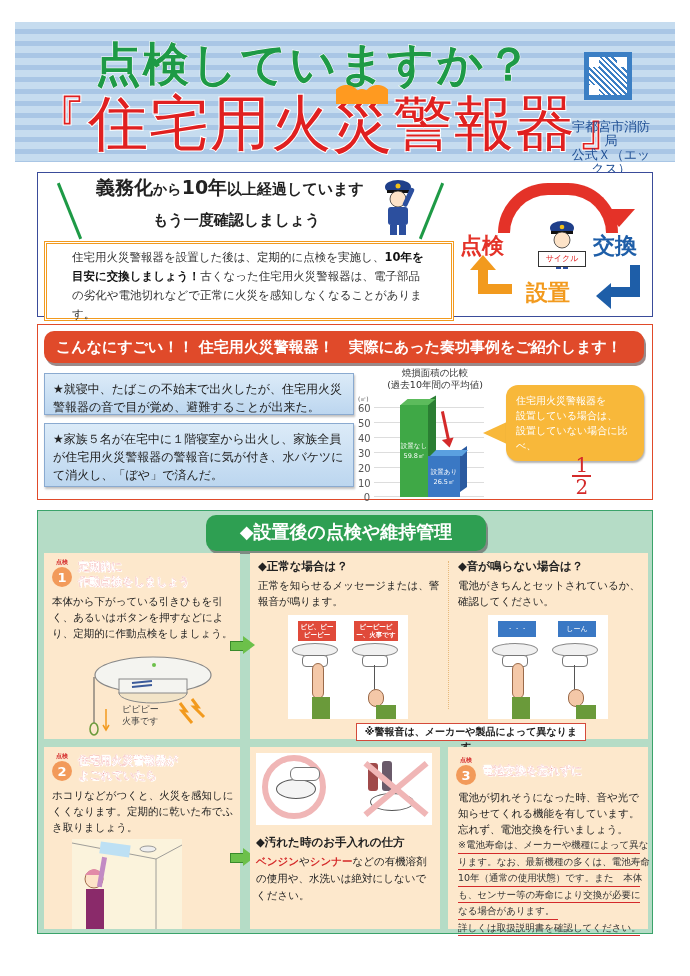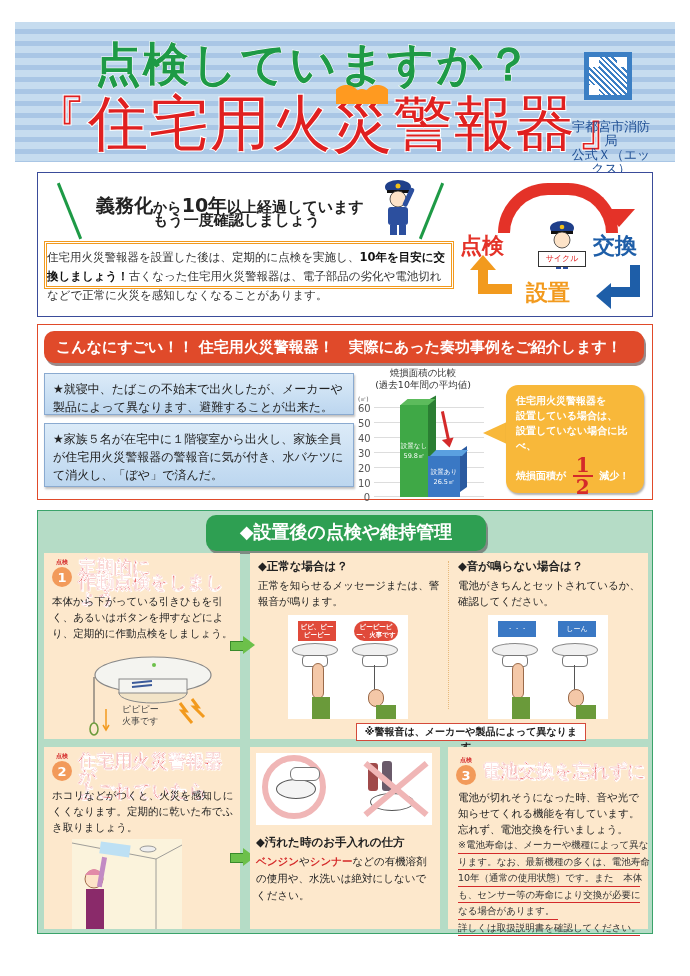--- a/index.html
+++ b/index.html
@@ -37,25 +37,25 @@
       linear-gradient(#fff,#fff) 0 100%/10px 10px no-repeat,
       repeating-linear-gradient(45deg, #fff 0 2px, #3b7fc4 2px 4px);
   }
   .qr-label { position: absolute; left: 566px; top: 120px; width: 90px; text-align: center; font-size: 13px; color: #1f4f94; line-height: 14px; }
 
   
   .sec1 { position: absolute; left: 37px; top: 172px; width: 616px; height: 145px; border: 1.5px solid #3a4c9a; background: #fff; }
   .slash { position: absolute; width: 3px; height: 60px; background: #1e9a46; }
   .slash.l { left: 30px; top: 8px; transform: rotate(-22deg); }
   .slash.r { left: 392px; top: 8px; transform: rotate(22deg); }
-  .s1-h1 { position: absolute; left: 58px; top: 20px; font-size: 17px; font-weight: bold; color: #222; }
+  .s1-h1 { position: absolute; left: 58px; top: 2px; font-size: 17px; font-weight: bold; color: #222; }
   .s1-h1 .big { font-size: 19px; }
   .s1-h2 { position: absolute; left: 115px; top: 38px; font-size: 15px; font-weight: bold; color: #222; }
   .officer { position: absolute; left: 340px; top: 4px; width: 40px; height: 60px; }
-  .s1-box { position: absolute; left: 6px; top: 68px; width: 410px; height: 48px; border: 3px double #f29a1e; padding: 4px 0; font-size: 11.5px; line-height: 19px; color: #333; background: #fff; }
+  .s1-box { position: absolute; left: 6px; top: 68px; width: 410px; height: 80px; border: 3px double #f29a1e; padding: 4px 25px; font-size: 11.5px; line-height: 19px; color: #333; background: #fff; }
   .s1-box b { color: #111; }
 
   .cycle { position: absolute; left: 420px; top: 0; width: 196px; height: 143px; }
   .arc-top { position: absolute; left: 40px; top: 10px; width: 120px; height: 50px; border: 12px solid #e43228; border-bottom: none; border-radius: 70px 70px 0 0; }
   .arc-top-head { position: absolute; left: 145px; top: 36px; width: 0; height: 0; border-left: 16px solid transparent; border-right: 16px solid transparent; border-top: 18px solid #e43228; }
   .cyc-lbl { position: absolute; font-size: 22px; font-weight: bold; }
   .cyc-check { left: 2px; top: 58px; color: #e43228; }
   .cyc-replace { left: 135px; top: 58px; color: #1e5ea8; }
   .cyc-install { left: 68px; top: 105px; color: #f29a1e; }
   .arr-orange { position: absolute; left: 20px; top: 95px; width: 34px; height: 26px; border-left: 10px solid #f29a1e; border-bottom: 10px solid #f29a1e; }
@@ -66,49 +66,49 @@
   .sign { position: absolute; left: 80px; top: 78px; width: 48px; height: 16px; background: #fff; border: 1.5px solid #333; font-size: 8px; color: #e02020; text-align: center; line-height: 13px; }
 
   
   .sec2 { position: absolute; left: 37px; top: 324px; width: 616px; height: 176px; border: 1.5px solid #e04a2a; background: #fff; }
   .sec2-header { position: absolute; left: 6px; top: 6px; width: 600px; height: 32px; background: #e04a2a; border-radius: 10px; box-shadow: 2px 3px 0 #9a8a8a; color: #fff; font-weight: bold; font-size: 15px; line-height: 32px; padding-left: 12px; white-space: pre; }
   .case { position: absolute; left: 6px; width: 310px; background: linear-gradient(180deg, #dcebf8, #bcd6ef); border: 1px solid #8aaad0; box-shadow: 1px 2px 2px rgba(0,0,0,0.25); font-size: 12px; line-height: 18px; padding: 6px 8px 6px 8px; color: #222; }
   .case1 { top: 48px; height: 42px; }
   .case2 { top: 98px; height: 64px; }
 
   .chart { position: absolute; left: 320px; top: 42px; width: 140px; height: 132px; }
-  .chart-title { position: absolute; left: 0; width: 130px; text-align: center; font-size: 9.5px; color: #333; line-height: 12px; }
+  .chart-title { position: absolute; left: 12px; width: 130px; text-align: center; font-size: 9.5px; color: #333; line-height: 12px; }
   .chart-unit { position: absolute; left: 0; top: 28px; font-size: 6px; color: #555; }
   .ytick { position: absolute; left: 0; width: 12px; text-align: right; font-size: 10px; color: #555; }
   .gridline { position: absolute; left: 16px; width: 110px; height: 1px; background: #ddd; }
   .bar { position: absolute; }
   .bar-label { position: absolute; font-size: 6.5px; color: #fff; text-align: center; line-height: 10px; }
   .red-arrow { position: absolute; left: 86px; top: 44px; width: 3px; height: 30px; background: #d42a2a; transform: rotate(-12deg); }
   .red-arrow::after { content: ""; position: absolute; left: -5px; top: 28px; border-left: 6px solid transparent; border-right: 6px solid transparent; border-top: 9px solid #d42a2a; }
 
-  .bubble { position: absolute; left: 468px; top: 60px; width: 138px; height: 108px; background: #f8b83a; border-radius: 12px; box-shadow: 1px 2px 2px rgba(0,0,0,0.3); padding: 8px 10px; color: #fff; font-size: 10px; font-weight: bold; line-height: 15px; }
+  .bubble { position: absolute; left: 468px; top: 60px; width: 138px; height: 76px; background: #f8b83a; border-radius: 12px; box-shadow: 1px 2px 2px rgba(0,0,0,0.3); padding: 8px 10px; color: #fff; font-size: 10px; font-weight: normal; line-height: 15px; }
   .bubble-tail { position: absolute; left: 445px; top: 96px; border-top: 12px solid transparent; border-bottom: 12px solid transparent; border-right: 26px solid #f8b83a; }
   .frac { display: inline-block; vertical-align: middle; text-align: center; color: #d42a2a; font-family: "DejaVu Serif", serif; font-size: 20px; line-height: 20px; margin: 0 3px; }
   .frac .num { display: block; border-bottom: 2px solid #d42a2a; padding: 0 3px; }
   .frac .den { display: block; }
   .bubble-last { margin-top: 2px; }
 
   
   .sec3 { position: absolute; left: 37px; top: 510px; width: 616px; height: 424px; background: #b5dcc6; border: 1.5px solid #3aa36a; }
   .sec3-header { position: absolute; left: 168px; top: 4px; width: 280px; height: 36px; background: #2e9f52; border-radius: 0 0 0 0; border-radius: 10px 10px 10px 10px; box-shadow: 2px 3px 0 #7e8a82; color: #fff; font-size: 18px; font-weight: bold; line-height: 34px; text-align: center; }
   .panel { position: absolute; background: #fde8cc; }
   .p1 { left: 6px; top: 42px; width: 196px; height: 186px; }
   .p2 { left: 212px; top: 42px; width: 398px; height: 186px; }
   .p3 { left: 6px; top: 236px; width: 196px; height: 182px; }
   .p4 { left: 212px; top: 236px; width: 190px; height: 182px; }
   .p5 { left: 410px; top: 236px; width: 200px; height: 182px; }
 
   .num-badge { position: absolute; width: 20px; height: 20px; border-radius: 50%; background: #f29a5a; color: #fff; font-weight: bold; font-size: 13px; text-align: center; line-height: 21px; }
   .num-badge::before { content: attr(data-sup); position: absolute; left: 1px; top: -9px; width: 18px; font-size: 6px; color: #d42a2a; line-height: 8px; }
-  .step-title { position: absolute; color: #e02020; font-weight: bold; font-size: 18px; line-height: 15px; -webkit-text-stroke: 0.3px #fff; text-shadow: 0 0 2px #fff, 1px 1px 0 #fff; }
+  .step-title { position: absolute; color: #e02020; font-weight: bold; font-size: 11px; line-height: 15px; -webkit-text-stroke: 0.3px #fff; text-shadow: 0 0 2px #fff, 1px 1px 0 #fff; }
   .body-txt { position: absolute; font-size: 11px; line-height: 16px; color: #222; }
   .sub-title { position: absolute; font-size: 11.5px; font-weight: bold; color: #222; }
   .dotted-sep { position: absolute; left: 198px; top: 8px; width: 0; height: 148px; border-left: 1.5px dotted #e6b87a; }
 
   .detector { position: absolute; }
   .det-body { position: absolute; border-radius: 50%; background: #f0f0f0; border: 1.5px solid #888; }
   .det-core { position: absolute; border-radius: 4px; background: #fff; border: 1.5px solid #777; }
   .hand { position: absolute; background: #f4c8a8; border: 1px solid #9a6a4a; border-radius: 8px; }
   .sleeve { position: absolute; background: #6a9a3a; }
   .bubble-red { position: absolute; background: #e04a3a; color: #fff; font-size: 6.5px; font-weight: bold; text-align: center; line-height: 8px; padding: 2px; }
@@ -183,21 +183,21 @@
       <circle cx="18" cy="21" r="8" fill="#fde3c8" stroke="#333" stroke-width="0.8"></circle>
       <rect x="12" y="42" width="5" height="8" fill="#2c4f9e"></rect>
       <rect x="19" y="42" width="5" height="8" fill="#2c4f9e"></rect>
     </svg>
     <div class="sign">サイクル</div>
   </div>
 </div>
 
 <div class="sec2">
   <div class="sec2-header">こんなにすごい！！ 住宅用火災警報器！　実際にあった奏功事例をご紹介します！</div>
-  <div class="case case1">★就寝中、たばこの不始末で出火したが、メーカーや製品によって異なります、避難することが出来た。</div>
+  <div class="case case1">★就寝中、たばこの不始末で出火したが、住宅用火災警報器の音で目が覚め、避難することが出来た。</div>
   <div class="case case2">★家族５名が在宅中に１階寝室から出火し、家族全員が住宅用火災警報器の警報音に気が付き、水バケツにて消火し、「ぼや」で済んだ。</div>
 
   <div class="chart">
     <div class="chart-title" style="top:0">焼損面積の比較</div>
     <div class="chart-title" style="top:12px">(過去10年間の平均値)</div>
     <div class="chart-unit">(㎡)</div>
     <div class="ytick" style="top:36px">60</div>
     <div class="ytick" style="top:51px">50</div>
     <div class="ytick" style="top:66px">40</div>
     <div class="ytick" style="top:81px">30</div>
@@ -275,21 +275,21 @@
 
   <div class="panel p2">
     <div class="sub-title" style="left:8px; top:6px;">◆正常な場合は？</div>
     <div class="body-txt" style="left:8px; top:24px; width:186px; font-size:10.5px;">正常を知らせるメッセージまたは、警報音が鳴ります。</div>
     <div class="dotted-sep"></div>
     <div class="sub-title" style="left:208px; top:6px;">◆音が鳴らない場合は？</div>
     <div class="body-txt" style="left:208px; top:24px; width:186px; font-size:10.5px;">電池がきちんとセットされているか、確認してください。</div>
 
     <div class="img-box" style="left:38px; top:62px; width:120px; height:104px;">
       <div class="bubble-red" style="left:10px; top:6px; width:38px;">ピピ、ピーピーピー</div>
-      <div class="bubble-red" style="left:66px; top:6px; width:44px;border-radius:10px;">ピーピーピー、火事です</div>
+      <div class="bubble-red" style="left:66px; top:6px; width:44px;">ピーピーピー、火事です</div>
       <div class="det-body" style="left:4px; top:28px; width:46px; height:14px;"></div>
       <div class="det-core" style="left:14px; top:40px; width:26px; height:12px;"></div>
       <div class="det-body" style="left:64px; top:28px; width:46px; height:14px;"></div>
       <div class="det-core" style="left:74px; top:40px; width:26px; height:12px;"></div>
       <div class="hand" style="left:24px; top:48px; width:12px; height:36px;"></div>
       <div class="sleeve" style="left:24px; top:82px; width:18px; height:22px;"></div>
       <div style="position:absolute; left:86px; top:50px; width:1px; height:26px; background:#555;"></div>
       <div class="hand" style="left:80px; top:74px; width:16px; height:18px;"></div>
       <div class="sleeve" style="left:88px; top:90px; width:20px; height:14px;"></div>
     </div>

